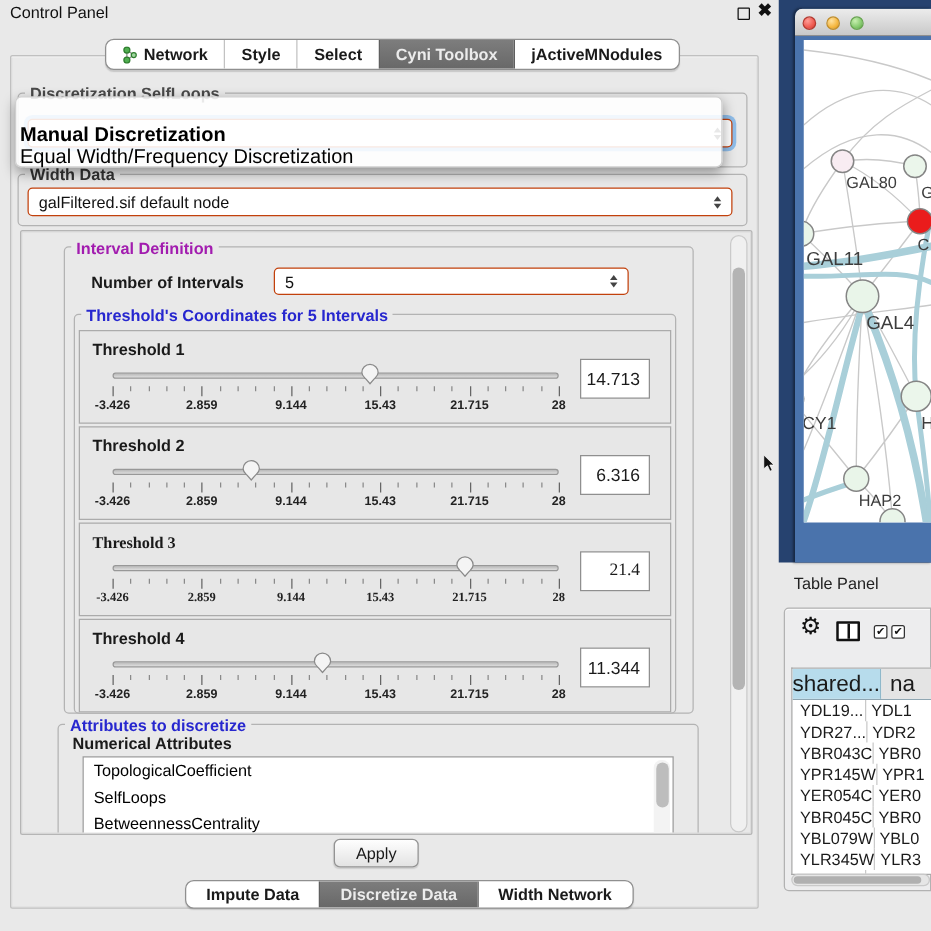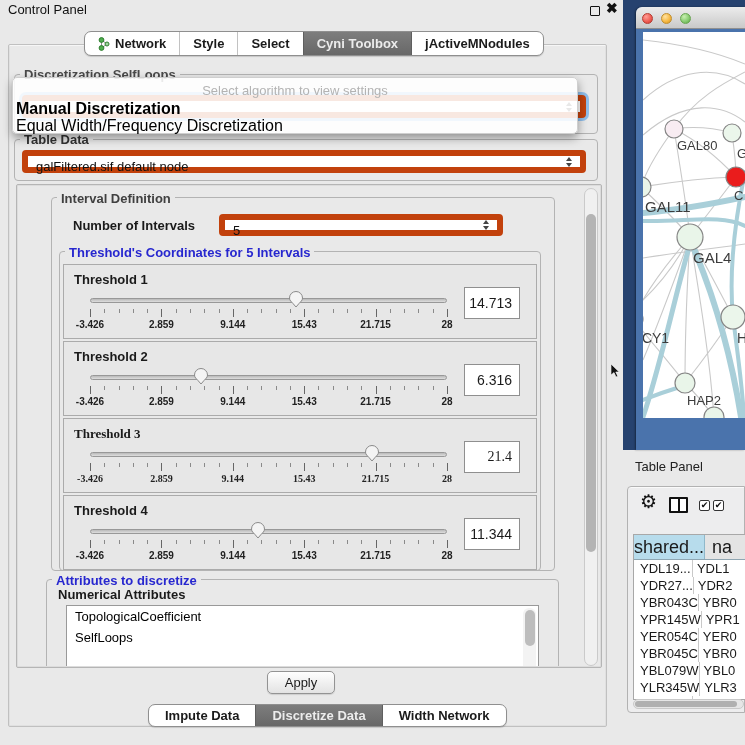--- a/index.html
+++ b/index.html
@@ -21,21 +21,21 @@
   .tabbar .seg + .seg { border-left:1px solid #c2c2c2; }
   .tabbar .seg.sel { background:linear-gradient(#7d7d7d,#686868); color:#ececec; border-left:1px solid #5f5f5f; }
   .tabbar .seg.sel + .seg { border-left:1px solid #5f5f5f; }
   #top-tabs { left:84px; top:31px; z-index:5; }
   #bottom-tabs { left:148px; top:704px; z-index:5; height:23px; }
   #bottom-tabs .seg { padding:0 16px; }
 
   .group { border:1px solid #b3b3b3; border-radius:4px; }
   .group-label { position:absolute; background:#e9e9e9; padding:0 4px; font-size:13px; font-weight:600; }
 
-  .combo { position:absolute; background:#fff; border:6px solid #c2410c; border-radius:4px; font-size:13px;
+  .combo { position:absolute; background:#fff; border:1px solid #c2410c; border-radius:4px; font-size:13px;
            line-height:21px; padding-left:8px; color:#111; }
   .combo .arrows { position:absolute; right:7px; top:50%; transform:translateY(-50%); width:7px; }
   .combo .arrows i { display:block; width:0; height:0; border-left:3.5px solid transparent; border-right:3.5px solid transparent; }
   .combo .arrows i.up { border-bottom:4px solid #444; margin-bottom:2px; }
   .combo .arrows i.dn { border-top:4px solid #444; }
 
   
   #alg-group { left:14px; top:74px; width:584px; height:60px; }
   #alg-label { left:20px; top:67px; color:#4a4a4a; z-index:1; }
   #alg-combo { left:22px; top:95px; width:564px; height:23px;
@@ -52,21 +52,21 @@
   #td-combo { left:22px; top:150px; width:564px; height:23px; }
 
   
   #settings { left:16px; top:184px; width:586px; height:484px; border:1px solid #b5b5b5; border-radius:2px;
               box-shadow: inset 0 0 0 1px #dcdcdc; }
   #viewport { left:3px; top:3px; width:563px; height:478px; overflow:hidden; }
   #vscroll { right:3px; top:3px; width:14px; height:478px; background:#f0f0f0; border:1px solid #cacaca; border-radius:7px; }
   #vscroll .thumb { position:absolute; left:1px; top:25px; width:10px; height:338px; background:#b4b4b4; border-radius:5px; }
 
   #interval-group { left:31px; top:9px; width:504px; height:374px; }
-  #interval-label { left:37px; top:3px; color:#404040; }
+  #interval-label { left:37px; top:3px; color:#a21caf; }
   #noi-label { left:53px; top:30px; font-size:13px; font-weight:bold; }
   #noi-combo { left:199px; top:26px; width:284px; height:22px; }
 
   #thr-group { left:39px; top:63px; width:482px; height:320px; }
   #thr-label { left:45px; top:57px; color:#2727cf; font-weight:600; }
 
   .thr-block { position:absolute; left:43px; width:474px; height:75px; background:#e7e7e7; border:1px solid #ababab; }
   .thr-name { position:absolute; left:10px; top:7px; font-size:13px; font-weight:bold; }
   .thr-track { position:absolute; left:26px; top:33px; width:357px; height:5px; border:1px solid #989898;
                border-radius:3px; background:linear-gradient(#b9b9b9,#dedede); }
@@ -167,27 +167,26 @@
 
   <div class="abs group" id="alg-group"></div>
   <div class="abs group-label" id="alg-label">Discretization SelfLoops</div>
   <div class="abs combo" id="alg-combo">
     <span class="arrows">
         <i class="up"></i>
         <i class="dn"></i>
       </span>
   </div>
   <div class="abs" id="alg-popup">
-    <div class="hint">Select algorithm to view settings</div>
     <div class="opt b" style="top:22px">Manual Discretization</div>
     <div class="opt" style="top:39px">Equal Width/Frequency Discretization</div>
   </div>
 
   <div class="abs group" id="td-group"></div>
-  <div class="abs group-label" id="td-label">Table Data</div>
+  <div class="abs group-label" id="td-label">Width Data</div>
   <div class="abs combo" id="td-combo">
     <span>galFiltered.sif default node</span>
     <span class="arrows">
         <i class="up"></i>
         <i class="dn"></i>
       </span>
   </div>
 
   <div class="abs" id="settings">
     <div class="abs" id="viewport">
@@ -367,20 +366,21 @@
           </div>
         </div>
 
       <div class="abs group" id="attr-group"></div>
       <div class="abs group-label" id="attr-label">Attributes to discretize</div>
       <div class="abs" id="attr-sub">Numerical Attributes</div>
       <div class="abs" id="attr-list">
         <div id="attr-items">
             <div class="attr-item">TopologicalCoefficient</div>
             <div class="attr-item">SelfLoops</div>
+            <div class="attr-item">BetweennessCentrality</div>
           </div>
         <div id="attr-vscroll">
             <div class="thumb"></div>
           </div>
       </div>
     </div>
     <div class="abs" id="vscroll">
         <div class="thumb"></div>
       </div>
   </div>

